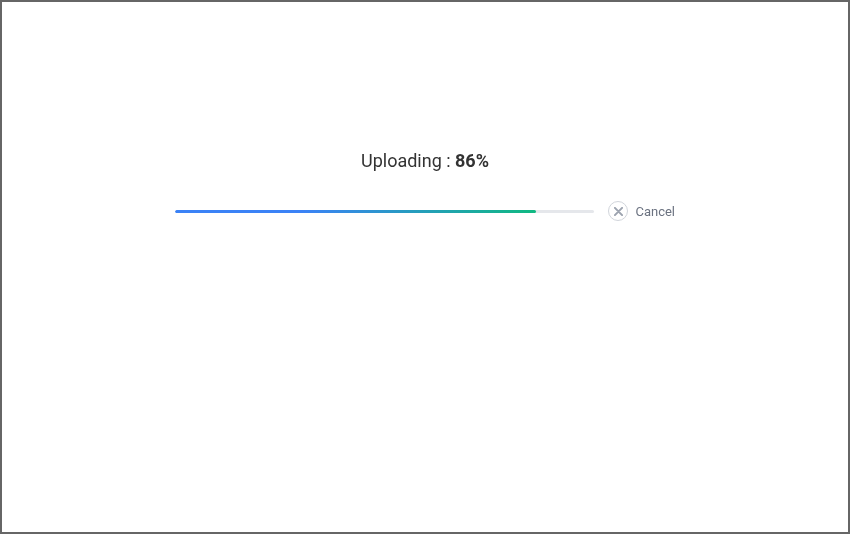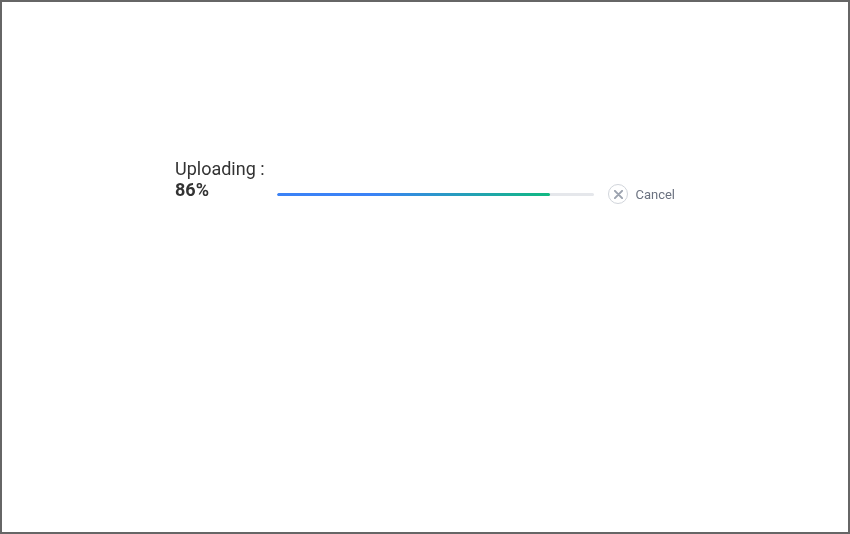--- a/index.html
+++ b/index.html
@@ -10,26 +10,26 @@
     body {
       width: 850px;
       height: 534px;
       font-family: -apple-system, BlinkMacSystemFont, "Segoe UI", Roboto, "Helvetica Neue", Arial, sans-serif;
       background: #ffffff;
       border: 2px solid #666;
       position: relative;
     }
     .container {
       position: absolute;
-      top: 156px;
+      top: 148px;
       left: 50%;
       transform: translateX(-50%);
       width: 500px;
       display: flex;
-      flex-direction: row;
+      flex-direction: column;
       align-items: center;
     }
     .status-text {
       font-size: 18px;
       color: #333;
       margin-bottom: 30px;
       font-weight: 400;
     }
     .status-text .percent {
       font-weight: 700;

